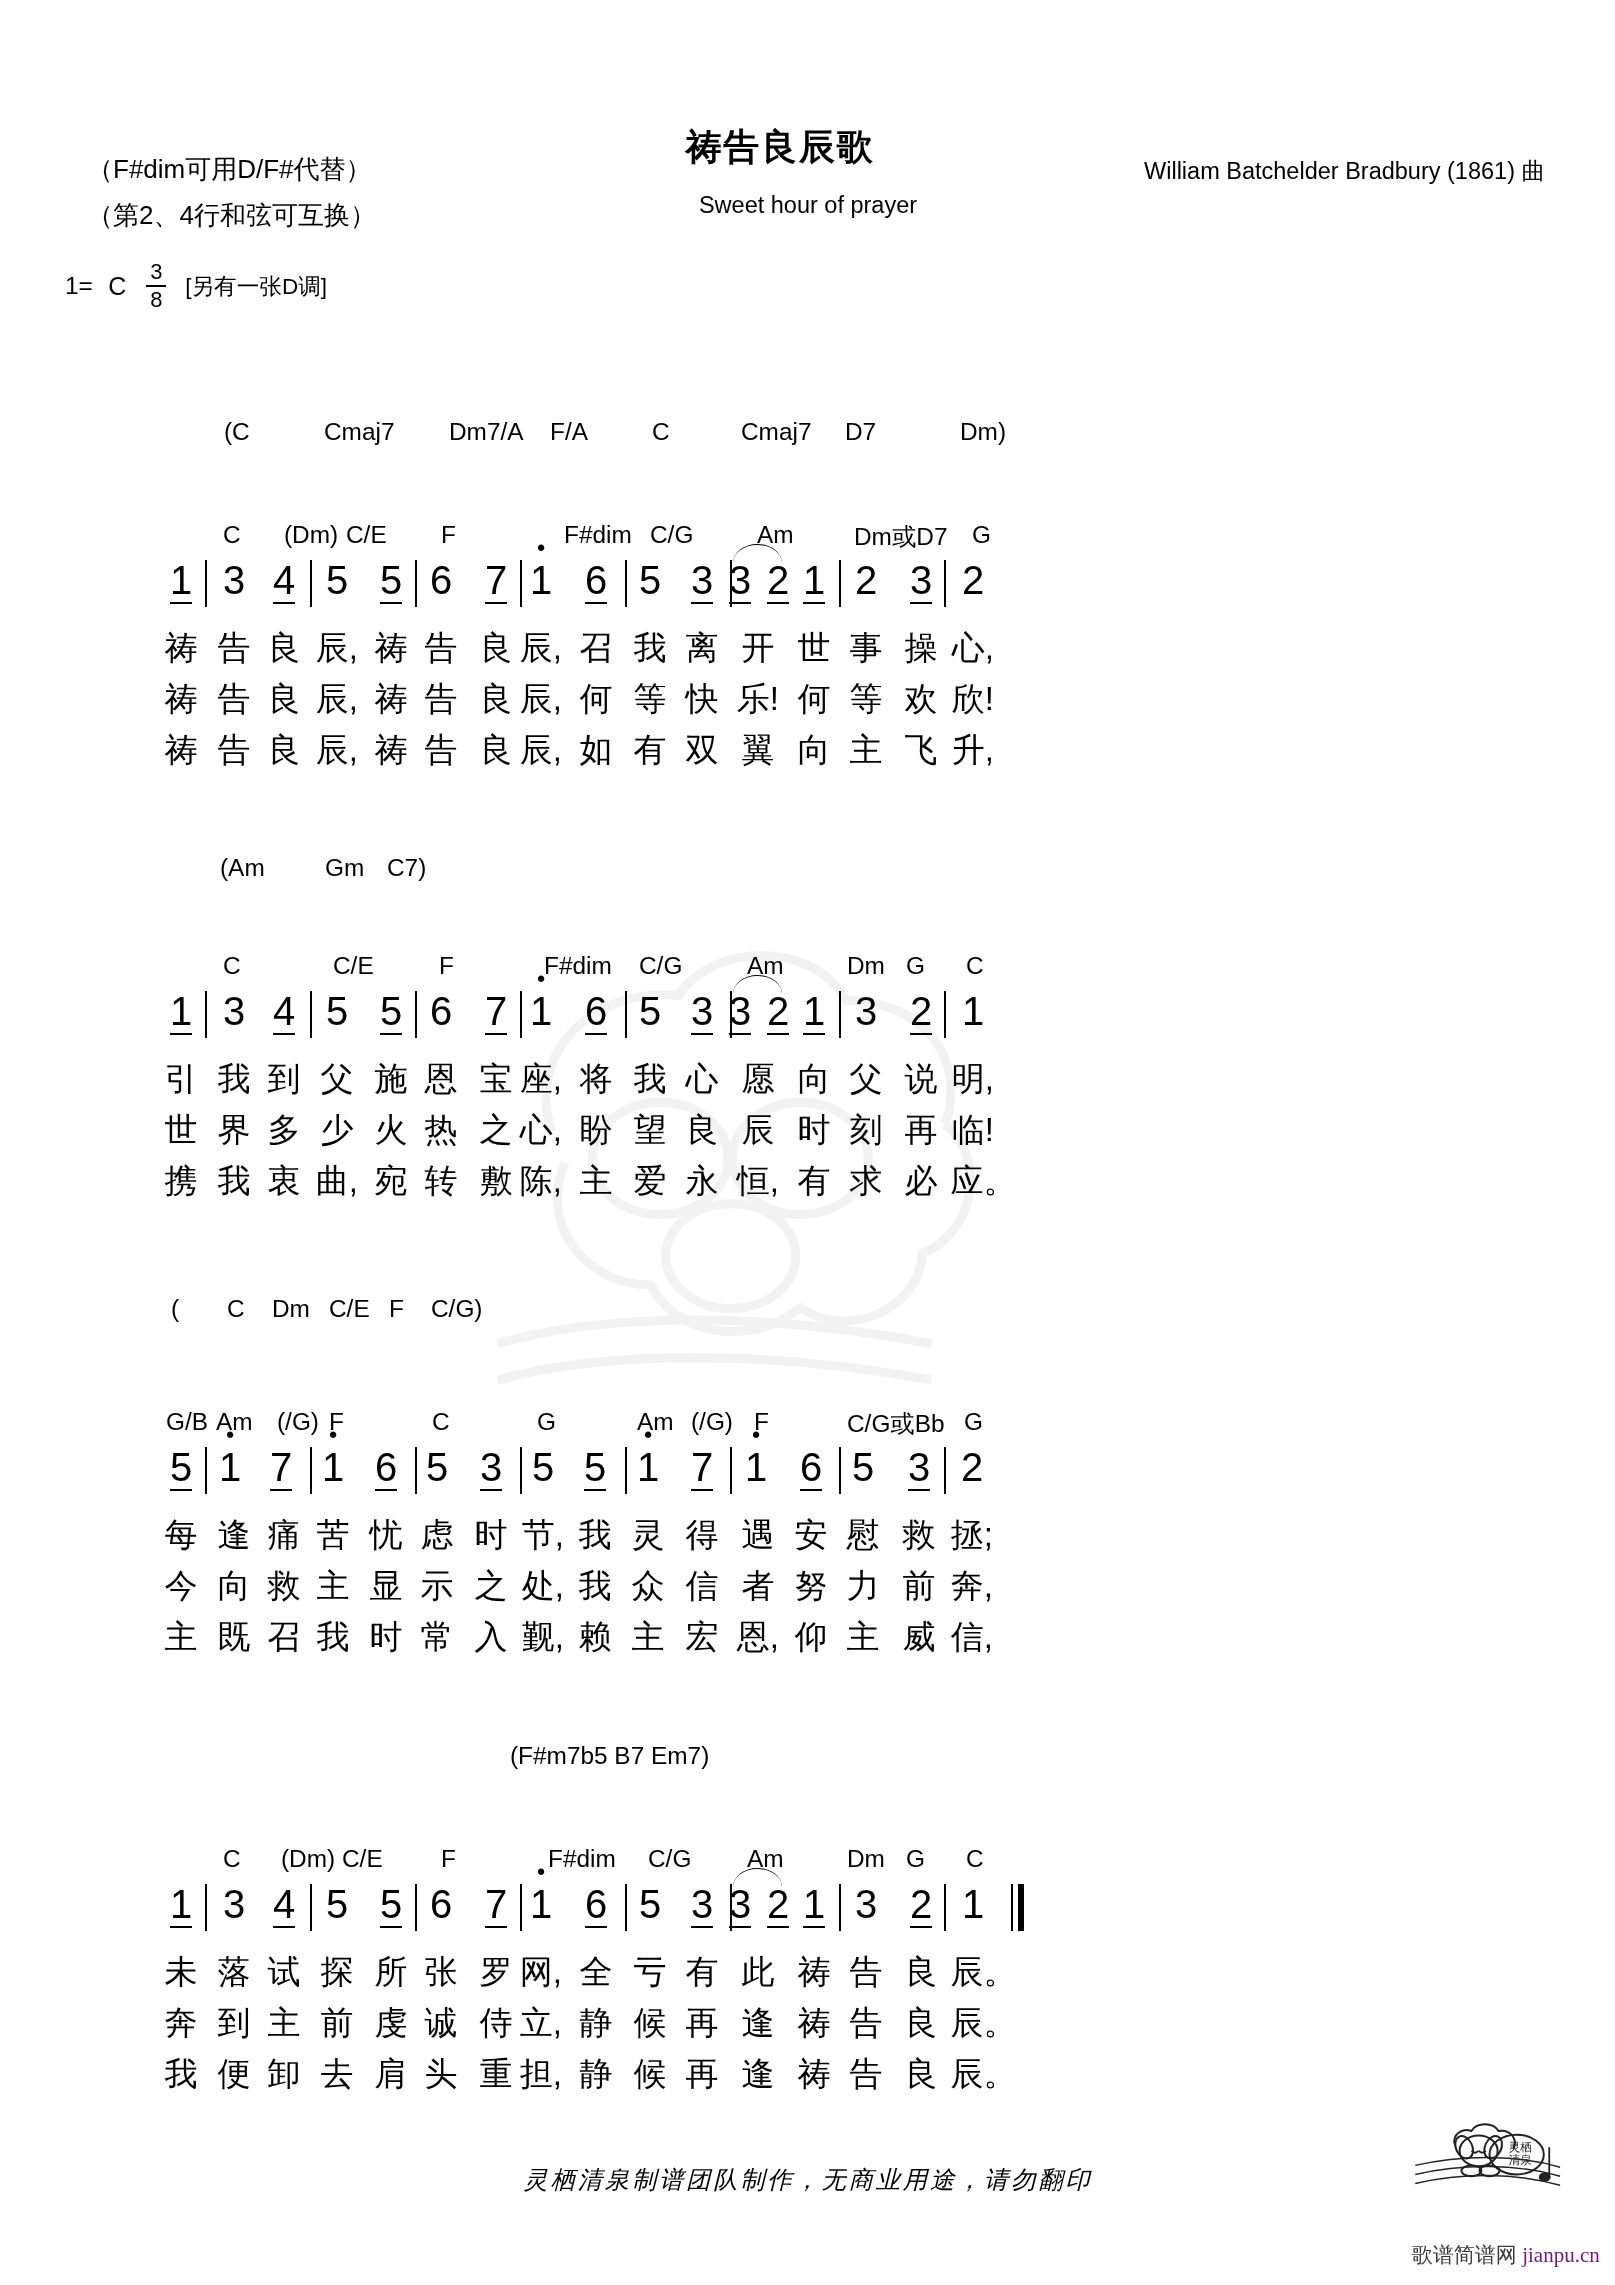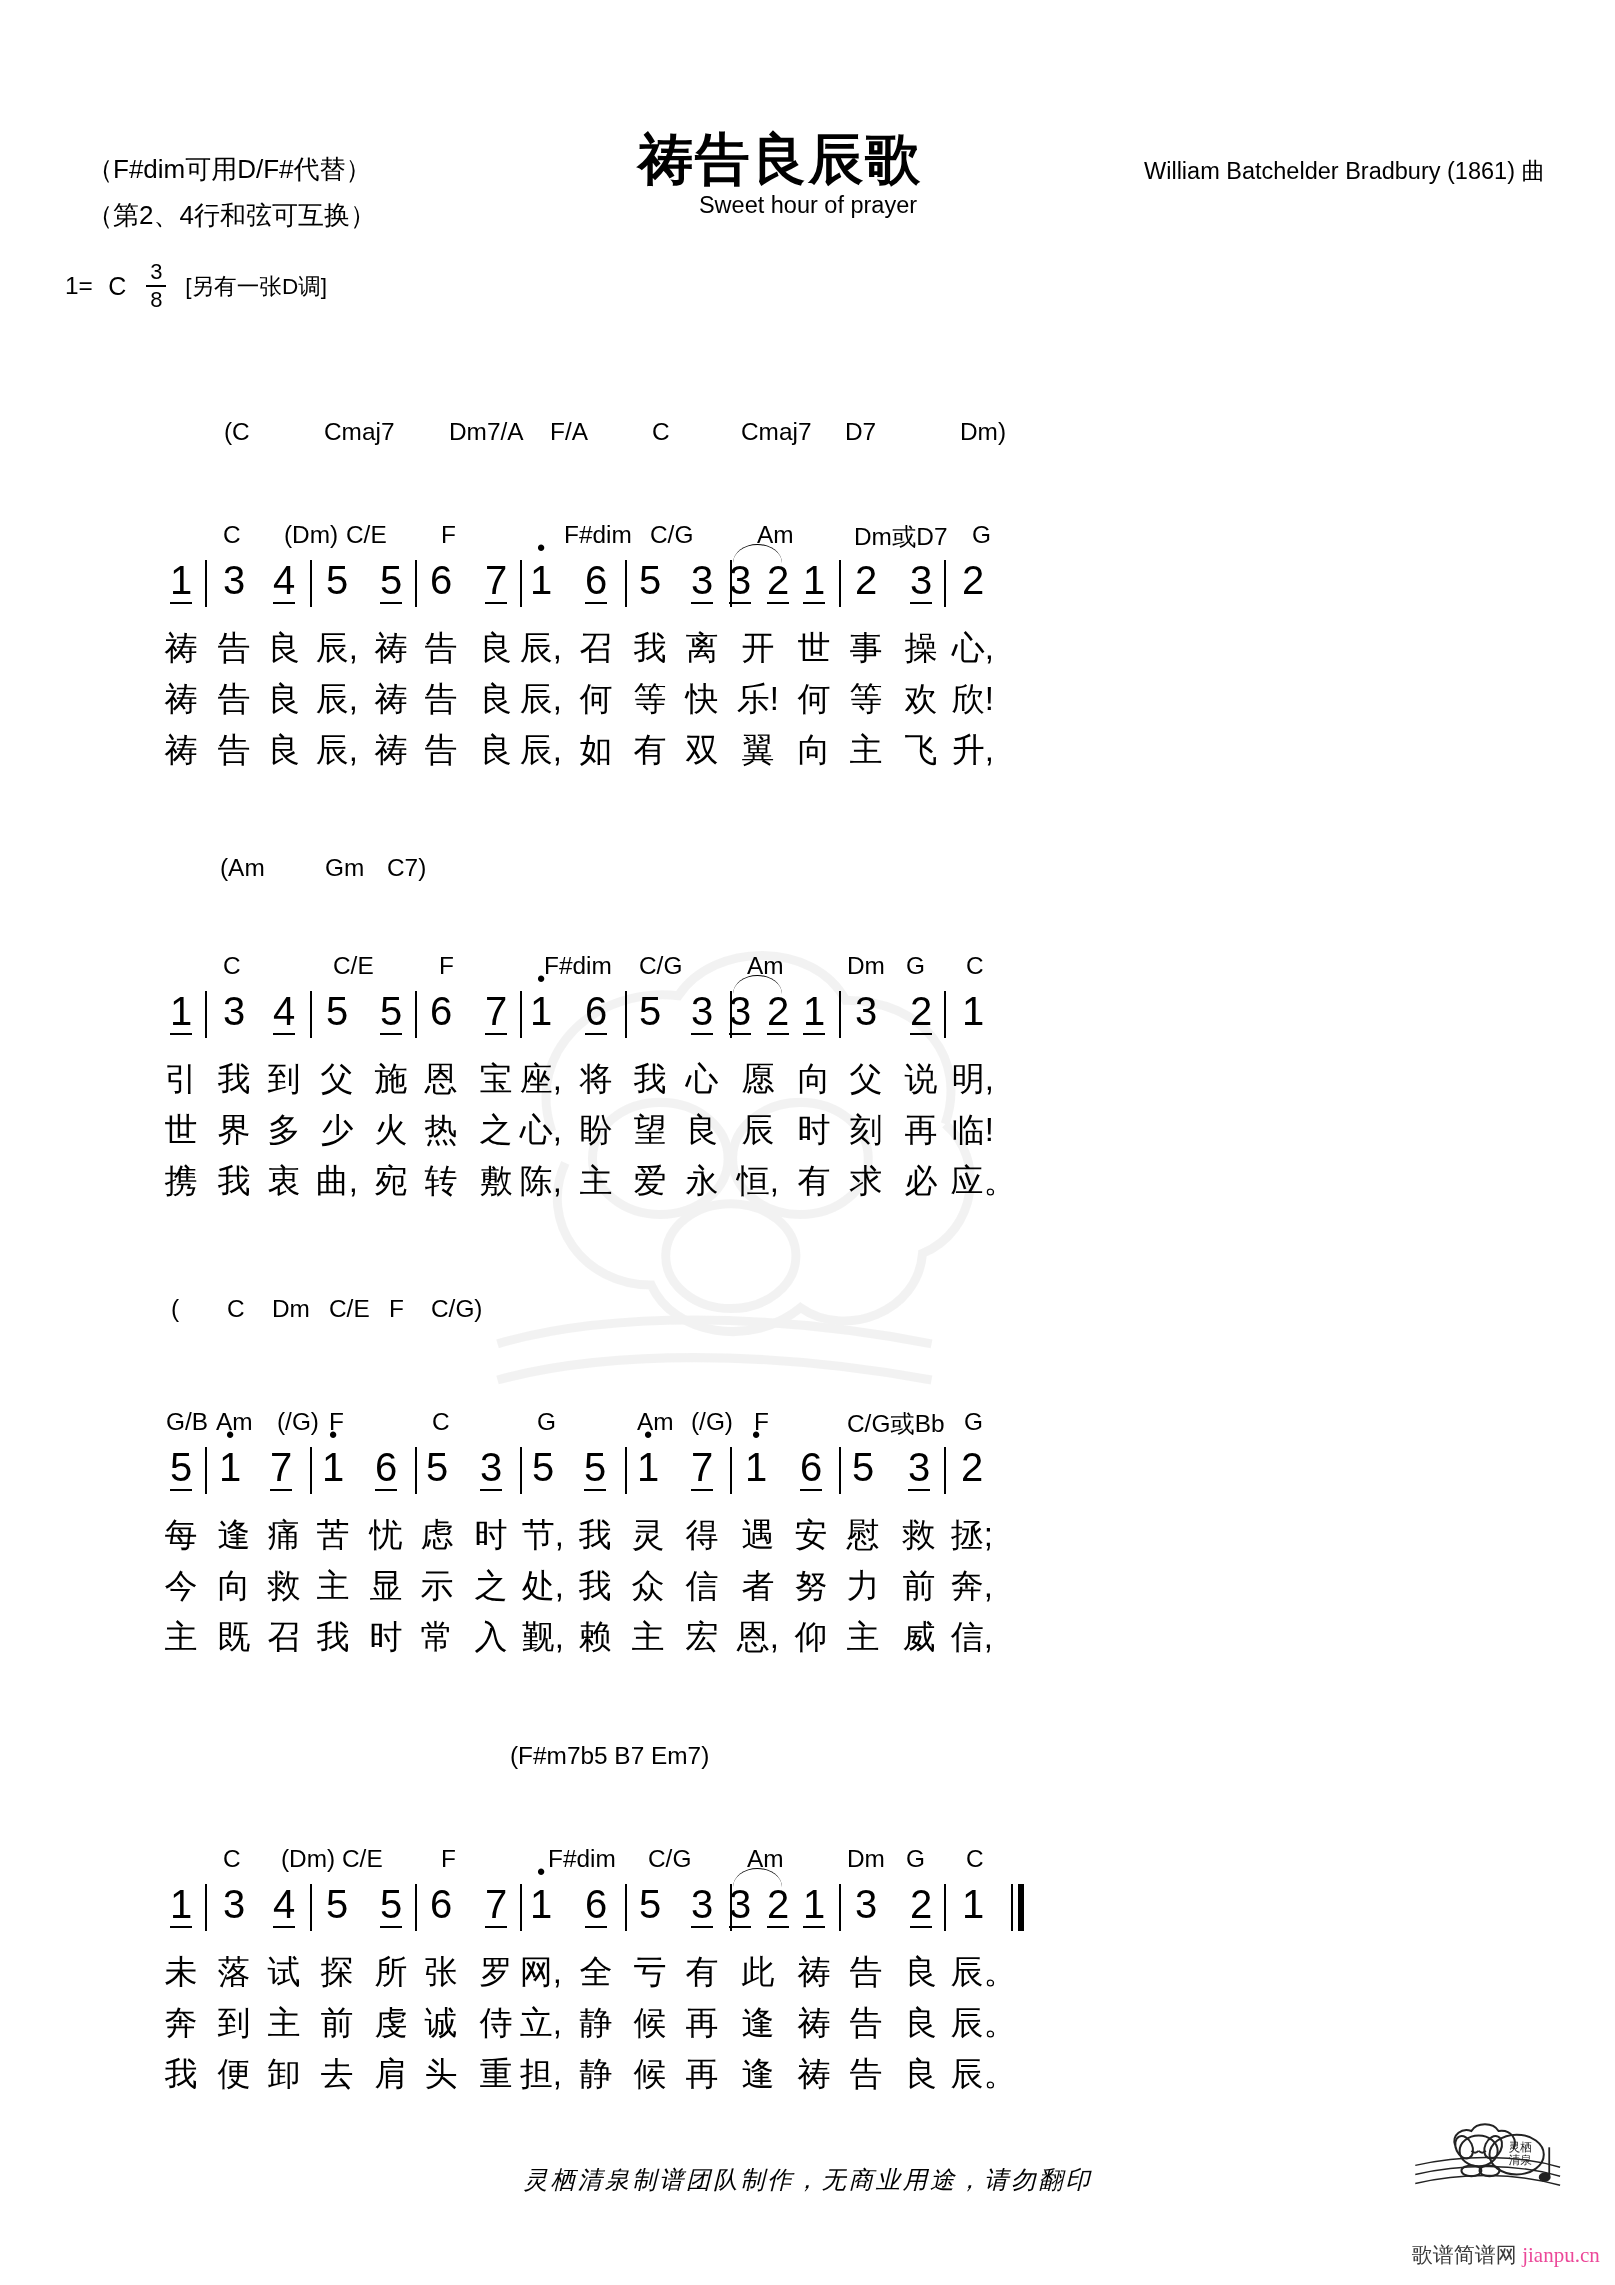--- a/index.html
+++ b/index.html
@@ -67,21 +67,21 @@
   .frac .bar {
     width: 20px; height: 1.8px; background:#000; margin: 0.9px 0;
   }
   .keyline .alt { margin-left: 7.2px; font-size: 22.6px; }
 
   .title {
     position: absolute;
     left: 0; top: 123px;
     width: 1560px;
     text-align: center;
-    font-size: 55px;
+    font-size: 36px;
     font-weight: bold;
     letter-spacing: 1.8px;
   }
   .subtitle {
     position: absolute;
     left: 0; top: 192px;
     width: 1616px;
     text-align: center;
     font-size: 23.5px;
   }
@@ -192,21 +192,21 @@
     letter-spacing: 2.7px;
   }
   .sitemark {
     position: absolute;
     right: 16.3px;
     bottom: 16.3px;
     font-size: 21px;
     white-space: nowrap;
   }
   .sitemark .cn { color: #3a3a3a; font-family: "Liberation Serif", serif; }
-  .sitemark .en { color: #ec4899; font-family: "Liberation Serif", serif; margin-left: 5.4px; }
+  .sitemark .en { color: #701a75; font-family: "Liberation Serif", serif; margin-left: 5.4px; }
 
   .logo {
     position: absolute;
     right: 36px;
     bottom: 67px;
     width: 181px;
     height: 107px;
   }
 </style>
 </head>

